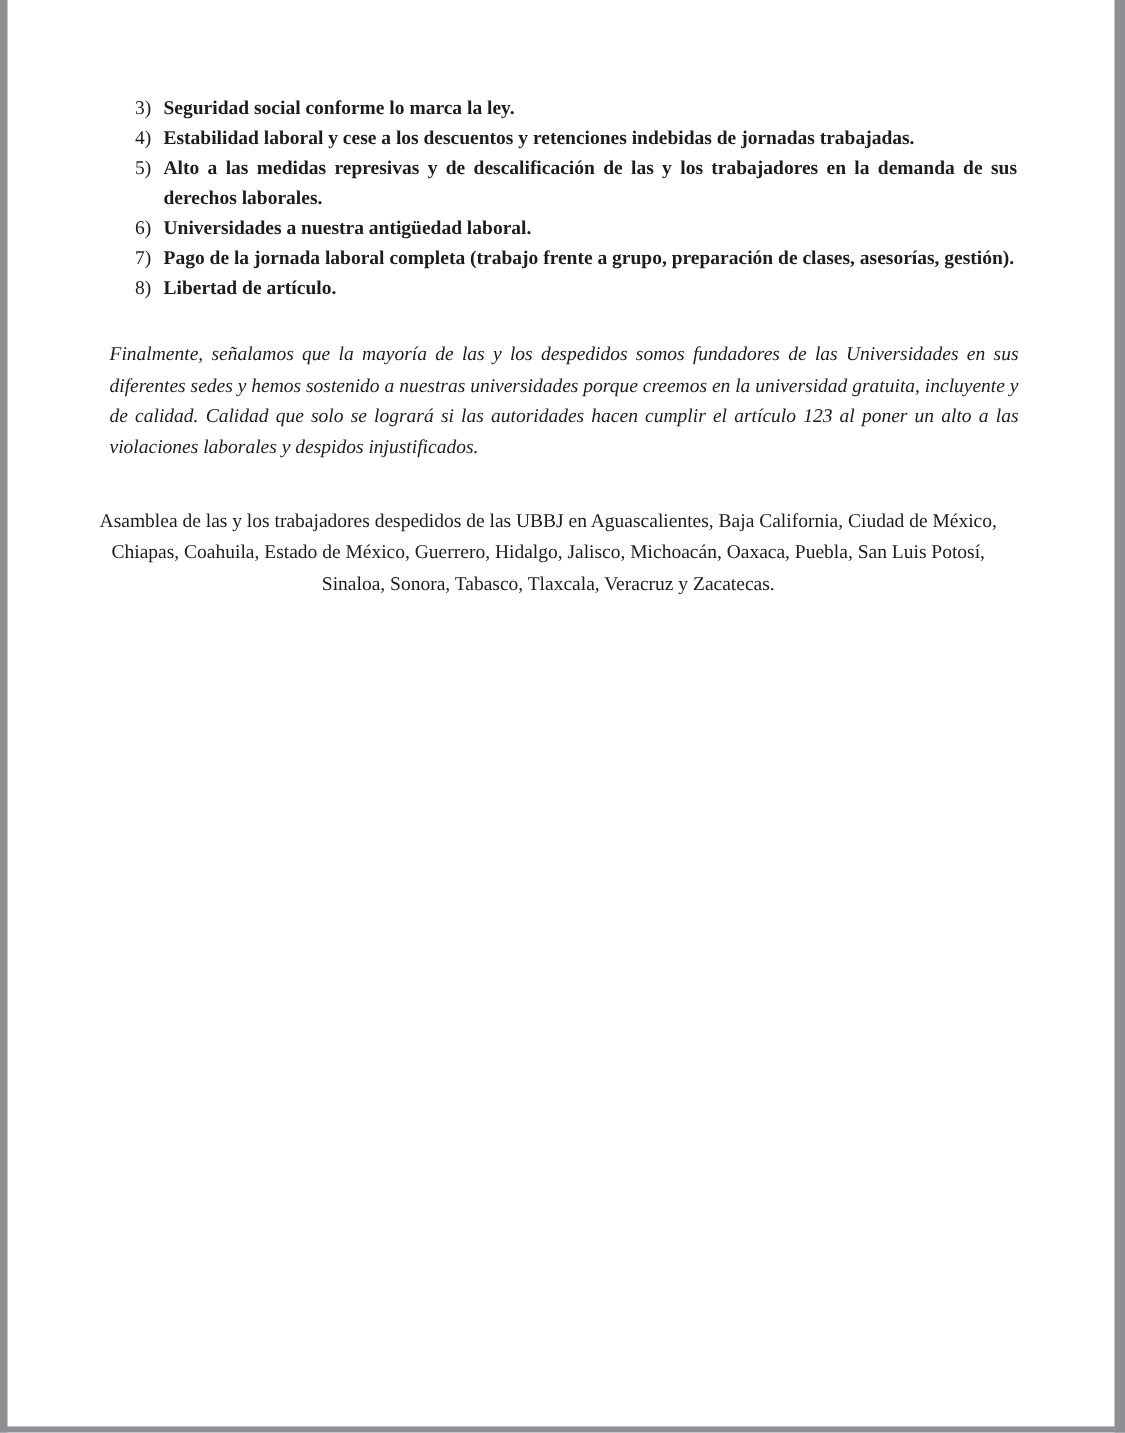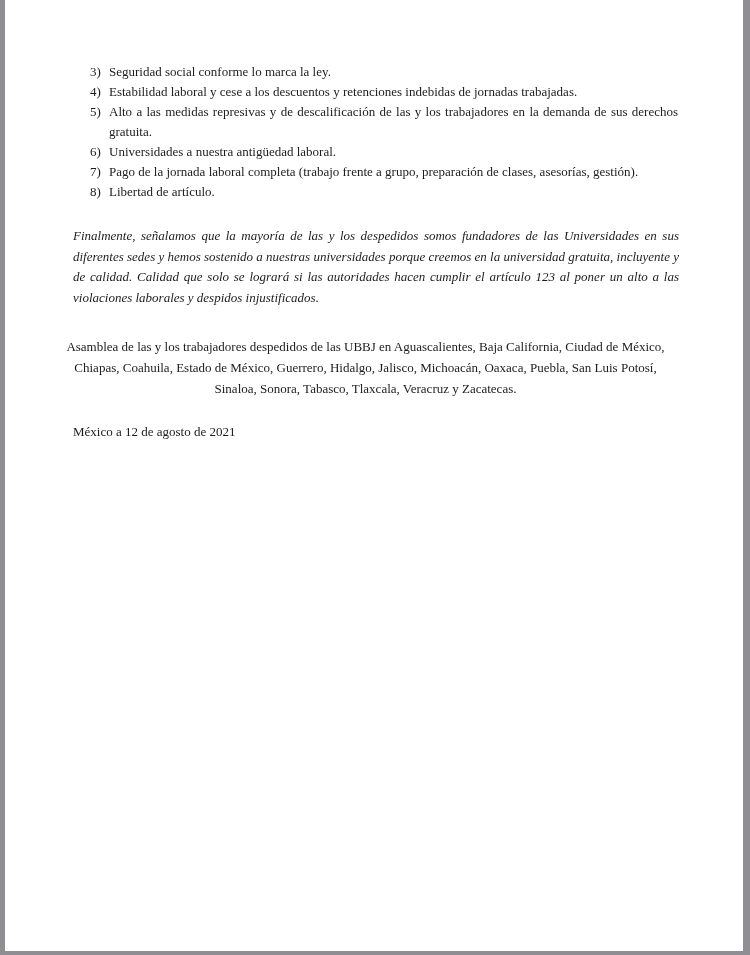--- a/index.html
+++ b/index.html
@@ -39,20 +39,21 @@
   }
   .doc-list-item {
     display: flex;
   }
   .doc-list-num {
     flex: 0 0 19px;
   }
   .doc-list-text {
     flex: 1 1 auto;
     text-align: justify;
+    font-weight: bold;
   }
 
   .para-final {
     margin: 24px 71px 0 73px;
     font-size: 13px;
     line-height: 20.5px;
     text-align: justify;
     font-style: italic;
   }
 
@@ -83,35 +84,34 @@
     <div class="doc-list-item">
       <span class="doc-list-num">3)</span>
       <span class="doc-list-text">Seguridad social conforme lo marca la ley.</span>
     </div>
     <div class="doc-list-item">
       <span class="doc-list-num">4)</span>
       <span class="doc-list-text">Estabilidad laboral y cese a los descuentos y retenciones indebidas de jornadas trabajadas.</span>
     </div>
     <div class="doc-list-item">
       <span class="doc-list-num">5)</span>
-      <span class="doc-list-text">Alto a las medidas represivas y de descalificación de las y los trabajadores en la demanda de sus derechos gratuita.</span>
+      <span class="doc-list-text">Alto a las medidas represivas y de descalificación de las y los trabajadores en la demanda de sus derechos laborales.</span>
     </div>
     <div class="doc-list-item">
       <span class="doc-list-num">6)</span>
       <span class="doc-list-text">Universidades a nuestra antigüedad laboral.</span>
     </div>
     <div class="doc-list-item">
       <span class="doc-list-num">7)</span>
       <span class="doc-list-text">Pago de la jornada laboral completa (trabajo frente a grupo, preparación de clases, asesorías, gestión).</span>
     </div>
     <div class="doc-list-item">
       <span class="doc-list-num">8)</span>
       <span class="doc-list-text">Libertad de artículo.</span>
     </div>
   </div>
 
   <p class="para-final">Finalmente, señalamos que la mayoría de las y los despedidos somos fundadores de las Universidades en sus diferentes sedes y hemos sostenido a nuestras universidades porque creemos en la universidad gratuita, incluyente y de calidad. Calidad que solo se logrará si las autoridades hacen cumplir el artículo 123 al poner un alto a las violaciones laborales y despidos injustificados.</p>
 
   <p class="para-assembly">Asamblea de las y los trabajadores despedidos de las UBBJ en Aguascalientes, Baja California, Ciudad de México, Chiapas, Coahuila, Estado de México, Guerrero, Hidalgo, Jalisco, Michoacán, Oaxaca, Puebla, San Luis Potosí, Sinaloa, Sonora, Tabasco, Tlaxcala, Veracruz y Zacatecas.</p>
 
-  <p class="date-line">México a 12 de agosto de 2021</p>
 
 </div>
 
 </body></html>

